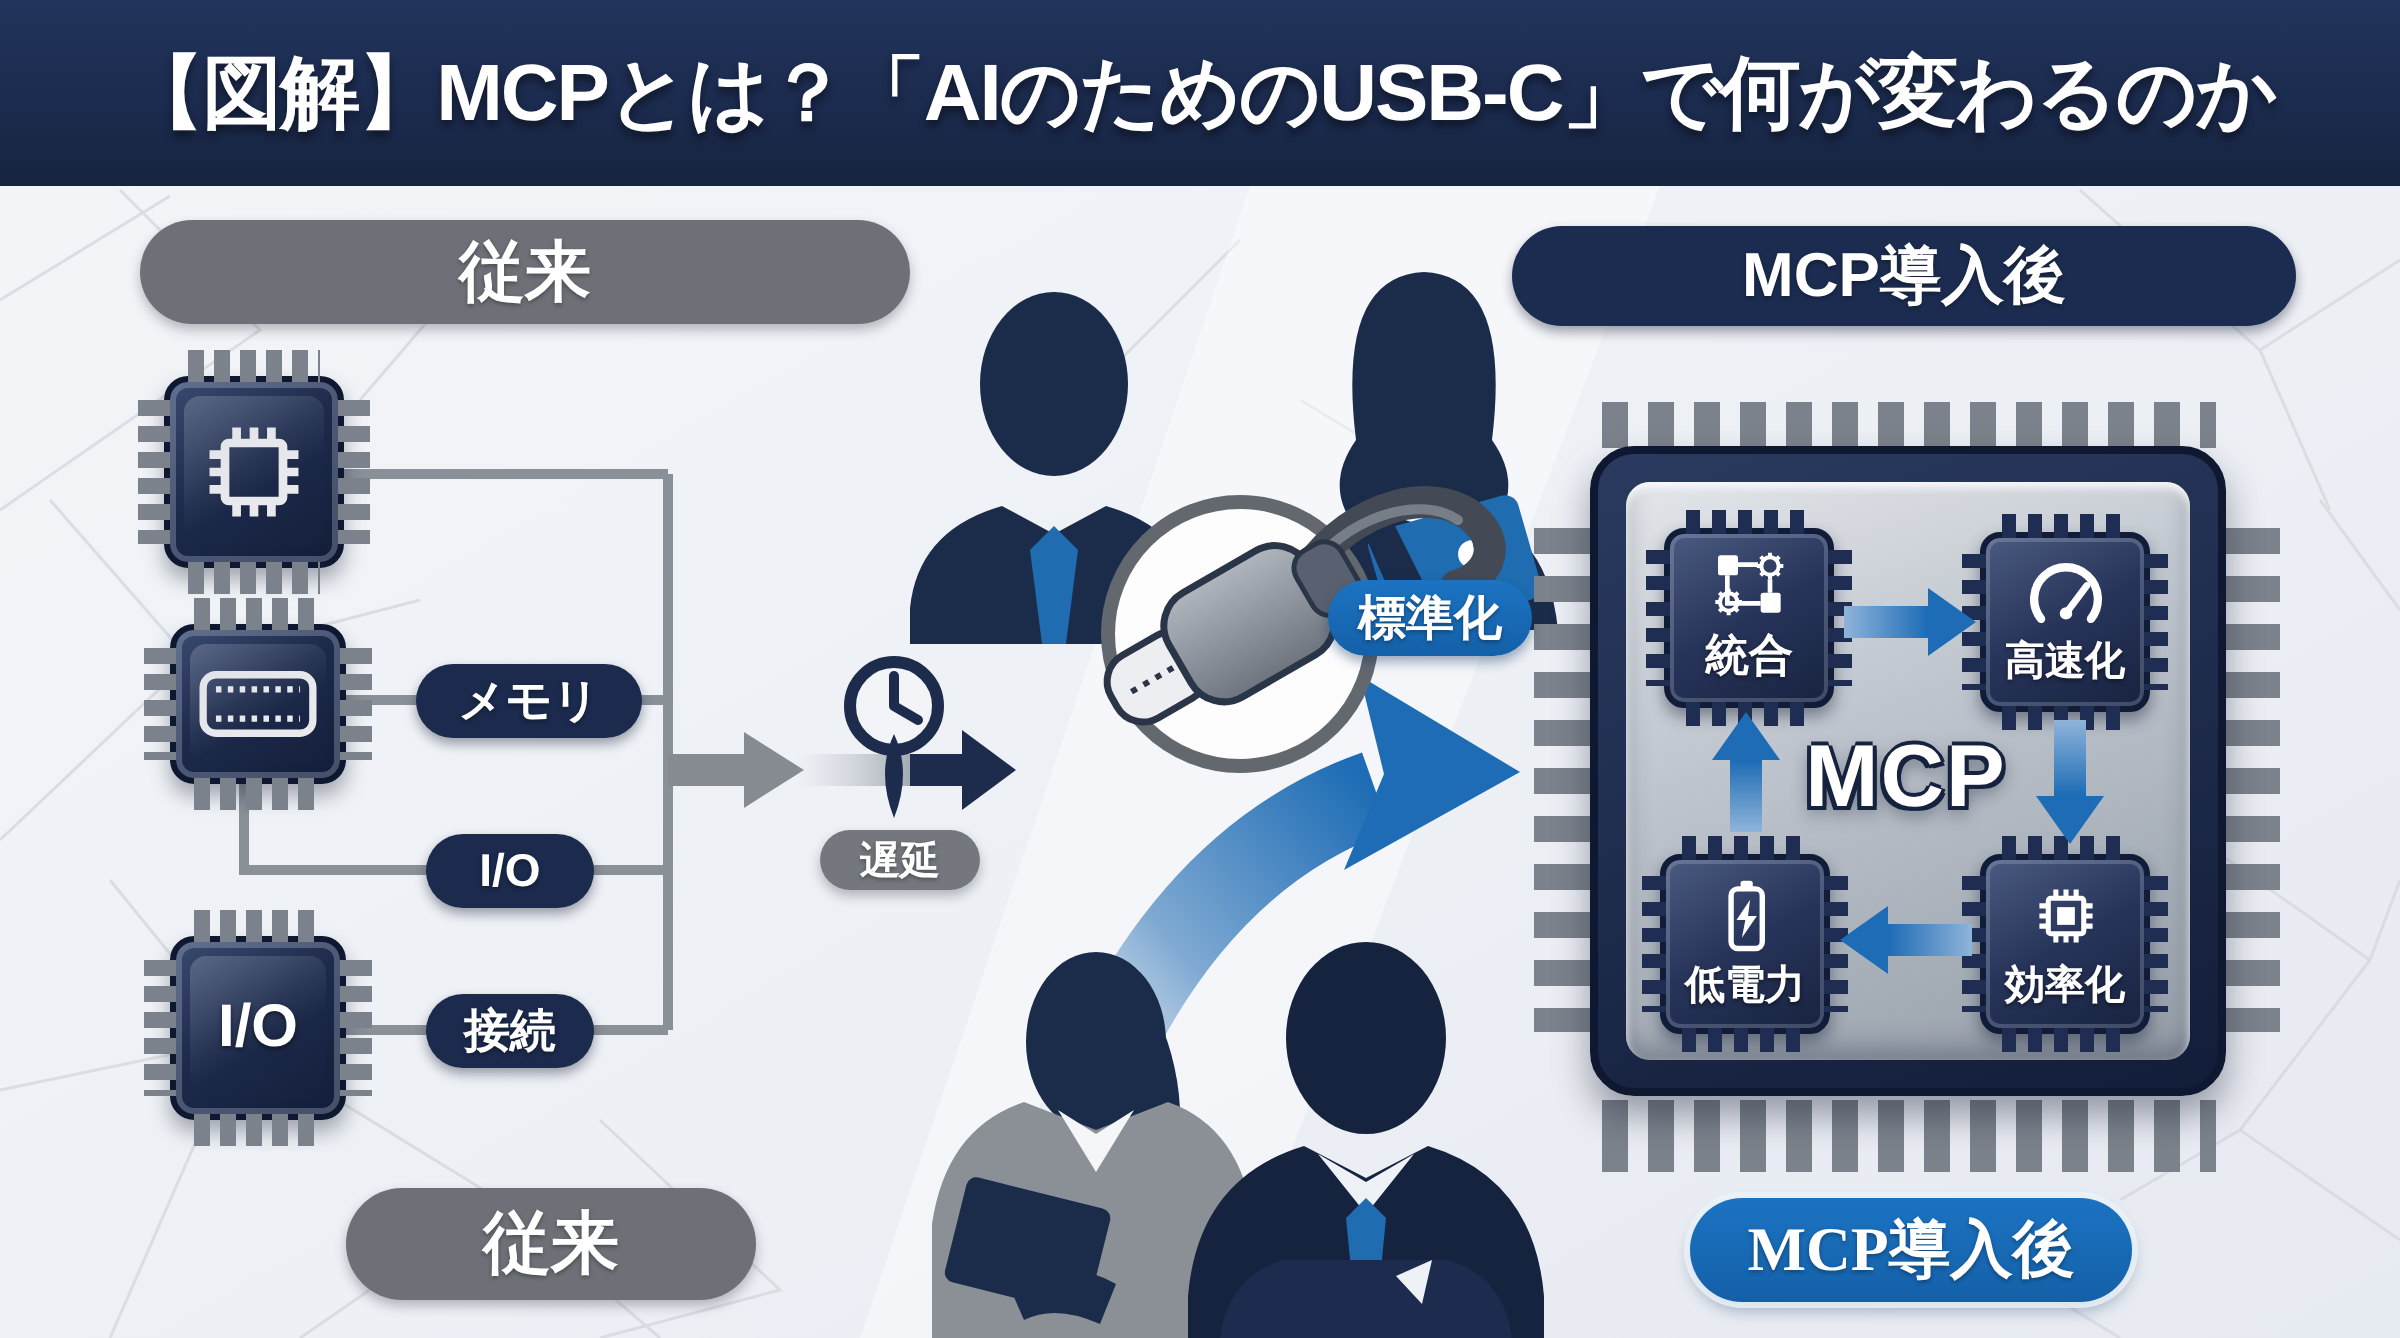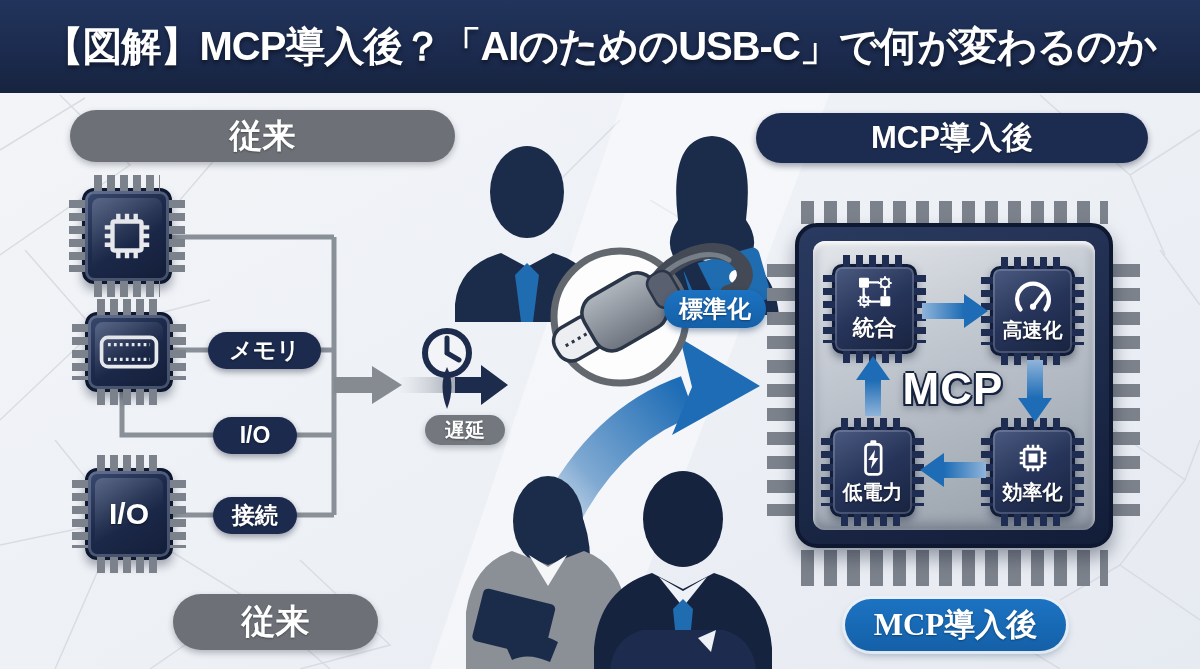--- a/index.html
+++ b/index.html
@@ -211,21 +211,21 @@
       <g transform="rotate(-30 612 318)">
         <rect x="548" y="301" width="50" height="36" rx="15" fill="#eceef1" stroke="#2a3547" stroke-width="3.5"></rect>
         <line x1="558" y1="319" x2="588" y2="319" stroke="#2a3547" stroke-width="3" stroke-dasharray="3,4"></line>
         <rect x="586" y="289" width="80" height="60" rx="19" fill="url(#plugBody)" stroke="#2a3547" stroke-width="3.5"></rect>
         <rect x="658" y="301" width="26" height="36" rx="10" fill="#596070" stroke="#2a3547" stroke-width="2.5"></rect>
       </g>
     </g>
   </svg>
 
   <div id="banner">
-    <div class="title">【図解】MCP導入後？「AIのためのUSB-C」で何が変わるのか</div>
+    <div class="title">【図解】MCPとは？「AIのためのUSB-C」で何が変わるのか</div>
   </div>
 
   <div class="pill gray" style="left:70px;top:110px;width:385px;height:52px;border-radius:26px;font-size:33px;">従来</div>
 
   <div class="chip" style="left:82px;top:188px;width:90px;height:96px;">
     <i class="pins pt"></i>
       <i class="pins pb"></i>
       <i class="pins pl"></i>
       <i class="pins pr"></i>
     <span class="inner"></span>
@@ -258,21 +258,21 @@
       <i class="pins pb"></i>
       <i class="pins pl"></i>
       <i class="pins pr"></i>
     <span class="inner"></span>
     <span class="iotext">I/O</span>
   </div>
   <div class="pill navy" style="left:213px;top:497px;width:84px;height:37px;border-radius:19px;font-size:23px;">接続</div>
 
   <div class="pill gray" style="left:173px;top:594px;width:205px;height:56px;border-radius:28px;font-size:34px;">従来</div>
 
-  <div class="pill gray" style="left:425px;top:415px;width:80px;height:30px;border-radius:15px;font-size:20px;background:rgba(109,113,119,.95);">遅延</div>
+  <div class="pill gray" style="left:410px;top:415px;width:80px;height:30px;border-radius:15px;font-size:20px;background:rgba(109,113,119,.95);">遅延</div>
   <div class="pill blue" style="left:664px;top:290px;width:102px;height:38px;border-radius:19px;font-size:24px;">標準化</div>
 
   <div class="pill navy" style="left:756px;top:113px;width:392px;height:50px;border-radius:25px;font-size:31px;background:#1c2c50;">MCP導入後</div>
 
   <div id="bigchip">
     <i class="bpt"></i>
       <i class="bpb"></i>
       <i class="bplft"></i>
       <i class="bprgt"></i>
     <div id="bigbody">

